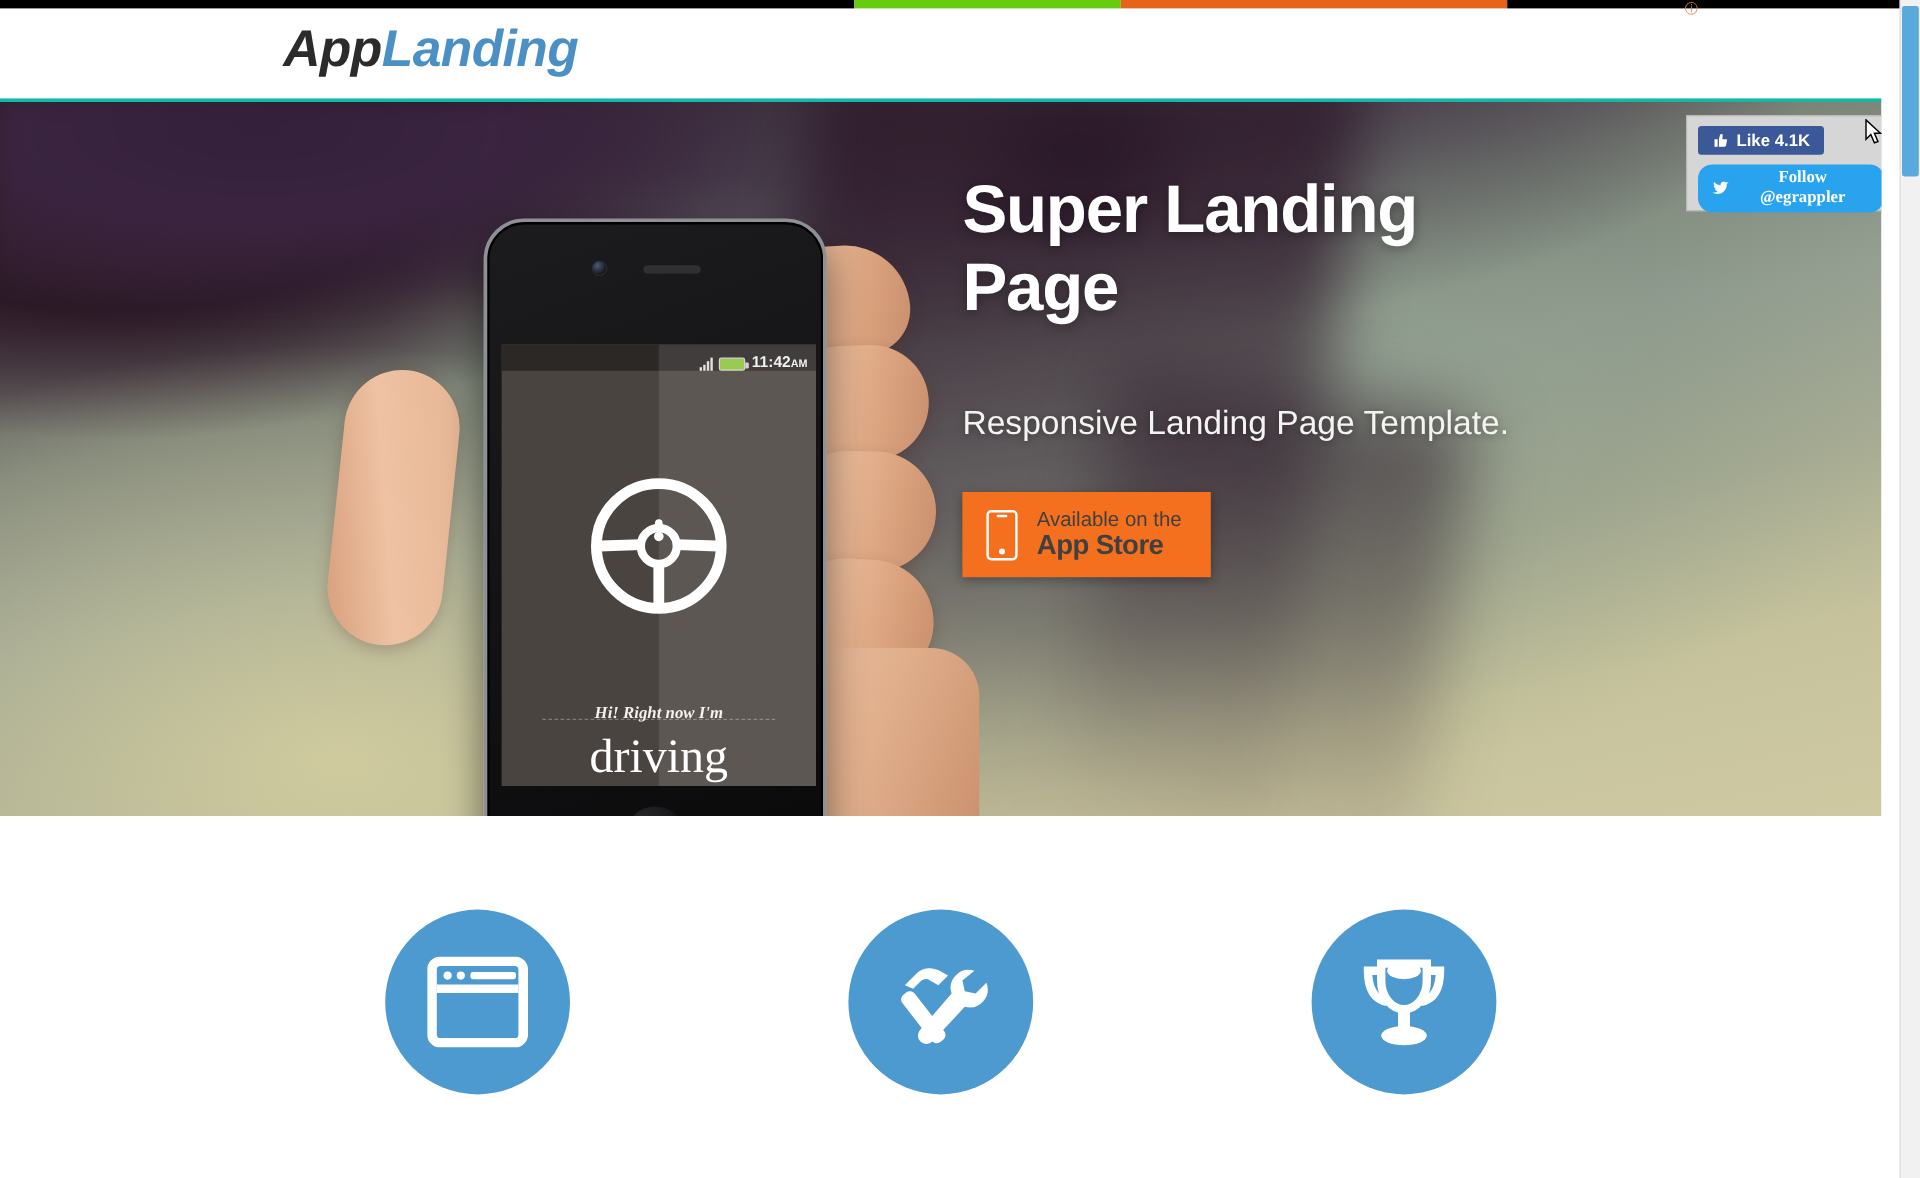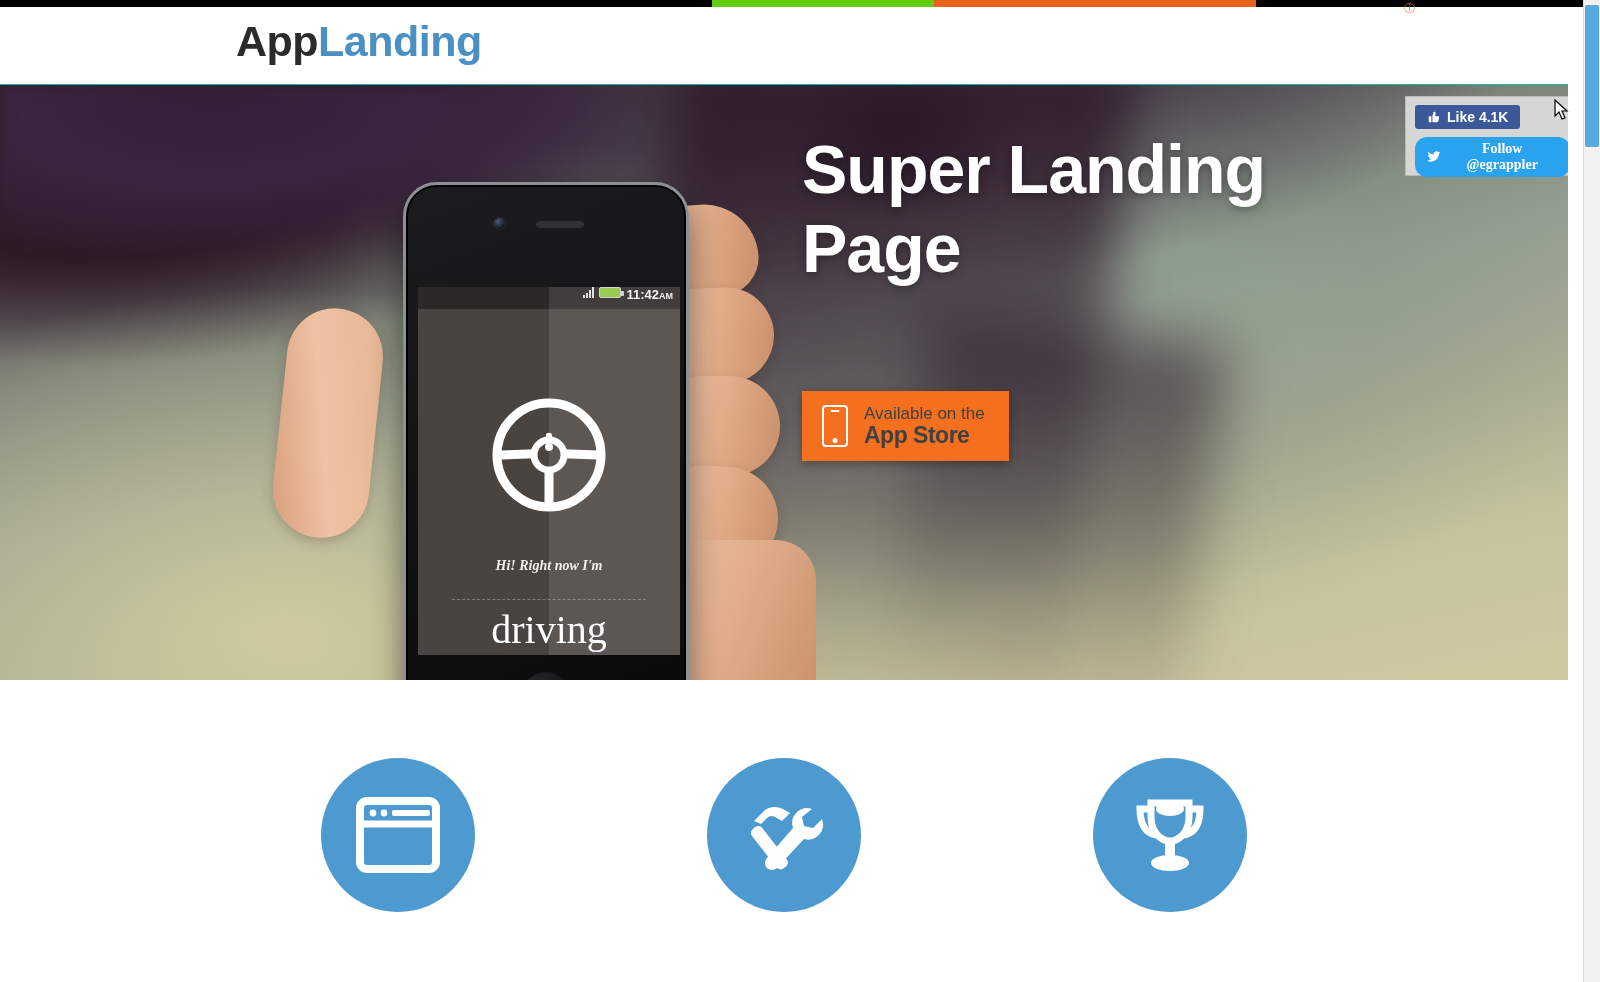--- a/index.html
+++ b/index.html
@@ -26,21 +26,22 @@
     position: absolute; top: 3px; left: 1404px;
     font-size: 11px; color: #e8854a; line-height: 1;
     font-family: "Liberation Sans", sans-serif; z-index: 61;
   }
 
   
   .header {
     position: absolute; top: 7px; left: 0; width: 1568px; height: 78px;
     background: #ffffff;
     display: flex; align-items: center; z-index: 40;
-    border-bottom: 1px solid #14b8a6;
+    border-bottom: 3px solid #14b8a6;
+    font-style: italic;
   }
   .logo {
     position: absolute; left: 236px; top: 13px;
     font-size: 43px; font-weight: bold; letter-spacing: -0.5px;
     line-height: 1;
     font-family: "Liberation Sans", sans-serif;
     white-space: nowrap;
   }
   .logo .part-a { color: #2b2b2b; }
   .logo .part-b { color: #4a90c4; }
@@ -136,41 +137,41 @@
     position: absolute; left: 12px; top: 102px; width: 262px; height: 368px;
     background: #4a4440; overflow: hidden;
   }
   .phone-screen-tint {
     position: absolute; left: 50%; top: 0; width: 50%; height: 100%;
     background: rgba(255,255,255,0.10);
   }
   .statusbar {
     position: absolute; top: 0; left: 0; width: 100%; height: 22px;
     background: rgba(20,18,17,0.55);
-    display: flex; align-items: flex-start; justify-content: flex-end;
+    display: flex; align-items: flex-end; justify-content: flex-end;
     padding-right: 7px; gap: 5px;
   }
   .sig { display: flex; align-items: flex-end; gap: 1px; height: 11px; }
   .sig i { display: block; width: 2px; background: #ddd; }
   .sig i:nth-child(1){height:3px;} .sig i:nth-child(2){height:5px;}
   .sig i:nth-child(3){height:8px;} .sig i:nth-child(4){height:11px;}
   .batt {
     width: 22px; height: 11px; border: 1px solid #cfcfcf; border-radius: 2px;
     position: relative; background: #8ec63f;
   }
   .batt::after { content:""; position:absolute; right:-4px; top:3px; width:3px; height:5px; background:#cfcfcf; border-radius:0 1px 1px 0;}
   .clock { color: #f0f0f0; font-size: 13px; font-weight: bold; letter-spacing: 0; white-space: nowrap; }
   .clock .ampm { font-size: 9px; }
 
   .wheel {
     position: absolute; left: 50%; top: 108px; transform: translateX(-50%);
     width: 120px; height: 120px;
   }
   .screen-tag {
-    position: absolute; left: 0; right: 0; top: 271px;
+    position: absolute; left: 0; right: 0; top: 300px;
     text-align: center; color: #f3f0ec;
     font-family: "Liberation Serif", serif;
     font-style: italic; font-weight: bold; font-size: 14px;
   }
   .screen-rule {
     position: absolute; left: 34px; right: 34px; top: 312px;
     border-top: 1px dashed rgba(255,255,255,0.30);
   }
   .screen-status {
     position: absolute; left: 0; right: 0; top: 322px;
@@ -185,24 +186,25 @@
   }
   .home-btn::after {
     content: ""; position: absolute; left: 50%; top: 50%;
     transform: translate(-50%,-50%);
     width: 16px; height: 16px; border: 2px solid #8d8d92; border-radius: 4px;
   }
 
   
   .hero-copy { position: absolute; left: 802px; top: 45px; width: 620px; z-index: 12; }
   .hero-title {
-    color: #ffffff; font-size: 68px; line-height: 1.16; font-weight: bold;
+    color: #ffffff; font-size: 56px; line-height: 1.16; font-weight: bold;
     letter-spacing: -1px;
     text-shadow: 0 2px 10px rgba(0,0,0,0.35);
     font-family: "Liberation Sans", sans-serif;
+    margin-top: 12px;
   }
   .hero-sub {
     margin-top: 28px; color: #f3f4f2; font-size: 28px; line-height: 1.26;
     text-shadow: 0 1px 6px rgba(0,0,0,0.35);
     font-family: "Liberation Sans", sans-serif;
   }
   .appstore-btn {
     margin-top: 40px; display: inline-flex; align-items: center; gap: 16px;
     background: #f4701f; padding: 14px 24px 14px 20px;
     border: none; cursor: pointer;
@@ -351,20 +353,21 @@
       <div class="home-btn"></div>
     </div>
 
     <div class="hero-copy">
       <h1 class="hero-title">
         <div>Super Landing</div>
         <div>Page</div>
       </h1>
       <p class="hero-sub">
         <br>
+        <span>Responsive Landing Page Template.</span>
       </p>
       <button class="appstore-btn">
         <span class="appstore-phone"></span>
         <span class="appstore-txt">
           <span class="small">Available on the</span>
           <span class="big">App Store</span>
         </span>
       </button>
     </div>
   </section>

